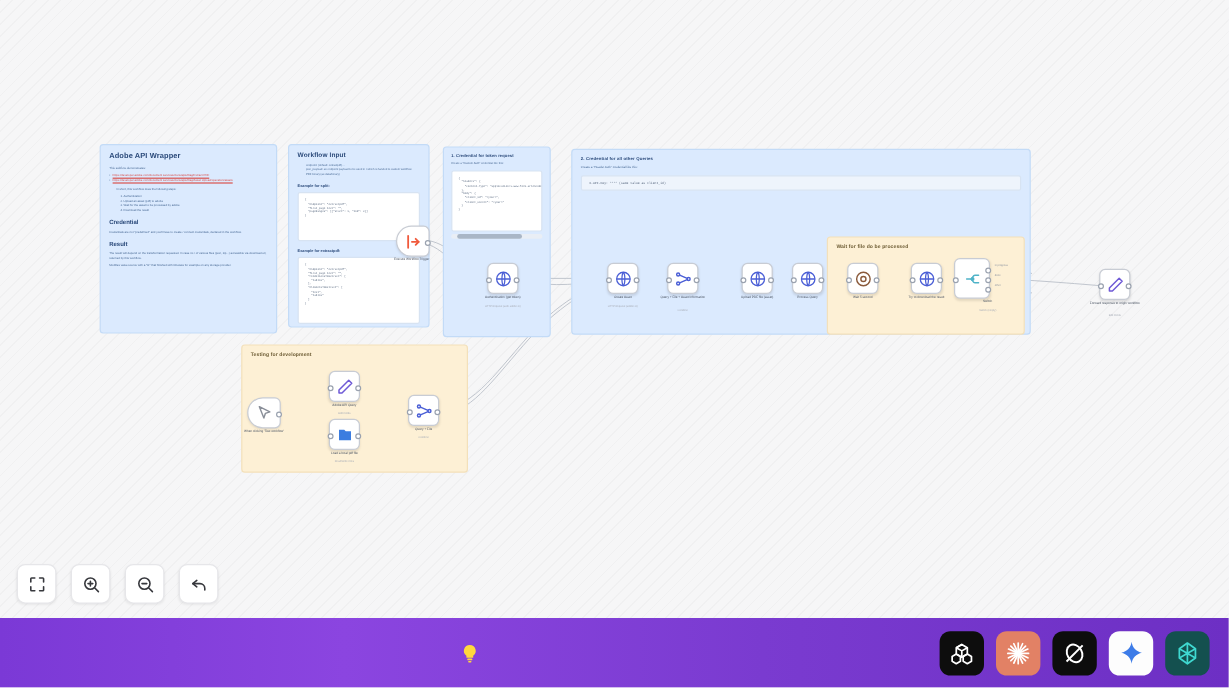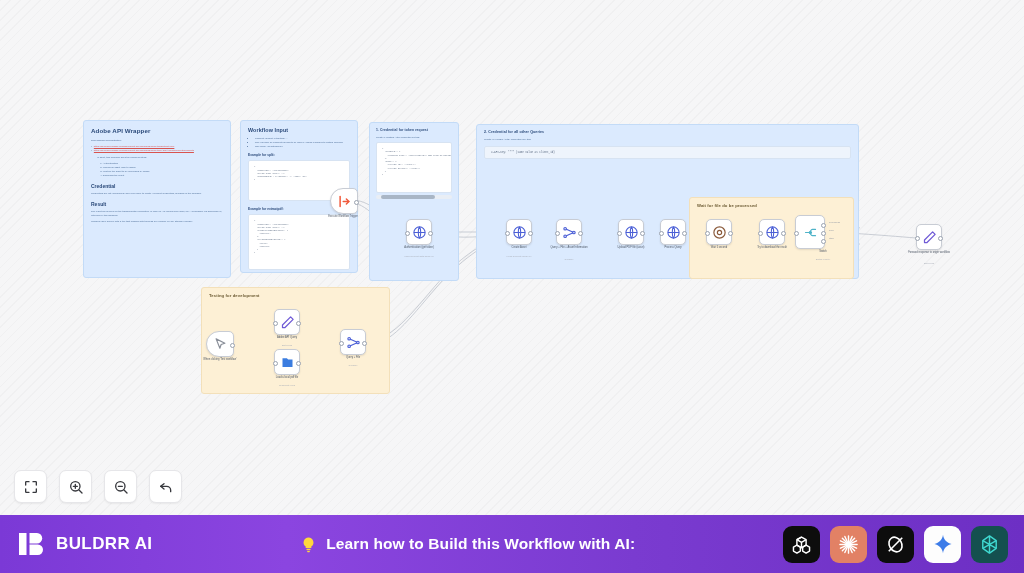--- a/index.html
+++ b/index.html
@@ -366,38 +366,27 @@
   </div>
   <div class="tbtn">
     <svg viewBox="0 0 24 24" fill="none" stroke="#37383d" stroke-width="2" stroke-linecap="round" stroke-linejoin="round">
       <path d="M9 7 4 11l5 4"></path>
         <path d="M4 11h9a6 6 0 0 1 6 6v2"></path>
       </svg>
   </div>
 </div>
 
 <div id="banner">
-  <div id="brand">
-    <div id="logo">
-      <svg viewBox="0 0 30 30" width="30" height="30">
-        <rect x="2" y="4" width="7.5" height="22" fill="#ffffff"></rect>
-        <path d="M12.5 4h7.5a5.2 5.2 0 0 1 0 10.4h-7.5z" fill="#ffffff"></path>
-        <path d="M12.5 15.6h8.3a5.2 5.2 0 0 1 0 10.4h-8.3z" fill="#ffffff"></path>
-      </svg>
-    </div>
-    <span id="brandText">BULDRR AI</span>
-  </div>
 
   <div id="bannerMid">
     <svg width="17" height="17" viewBox="0 0 24 24">
       <path d="M12 2a7 7 0 0 0-4 12.7V17h8v-2.3A7 7 0 0 0 12 2z" fill="#ffd83d"></path>
       <rect x="9" y="18" width="6" height="2.2" rx="1" fill="#ffd83d"></rect>
       <rect x="10" y="21" width="4" height="1.8" rx="0.9" fill="#ffd83d"></rect>
     </svg>
-    <span id="bannerText">Learn how to Build this Workflow with AI:</span>
   </div>
 
   <div id="ai-icons">
     <div class="ai" style="background:#0d0d0d;">
       <svg width="23" height="23" viewBox="0 0 24 24" fill="none" stroke="#fff" stroke-width="1.5" stroke-linejoin="round">
         <path d="M12 4.2 16.8 7v5.6L12 15.4 7.2 12.6V7z"></path>
         <path d="M12 4.2 7.2 7M16.8 7 12 9.8 7.2 7M12 9.8v5.6"></path>
         <path d="M7.2 12.6 3.6 14.7v4.2L7.2 21l3.6-2.1v-4.2z"></path>
         <path d="M16.8 12.6 20.4 14.7v4.2L16.8 21l-3.6-2.1v-4.2z"></path>
       </svg>

